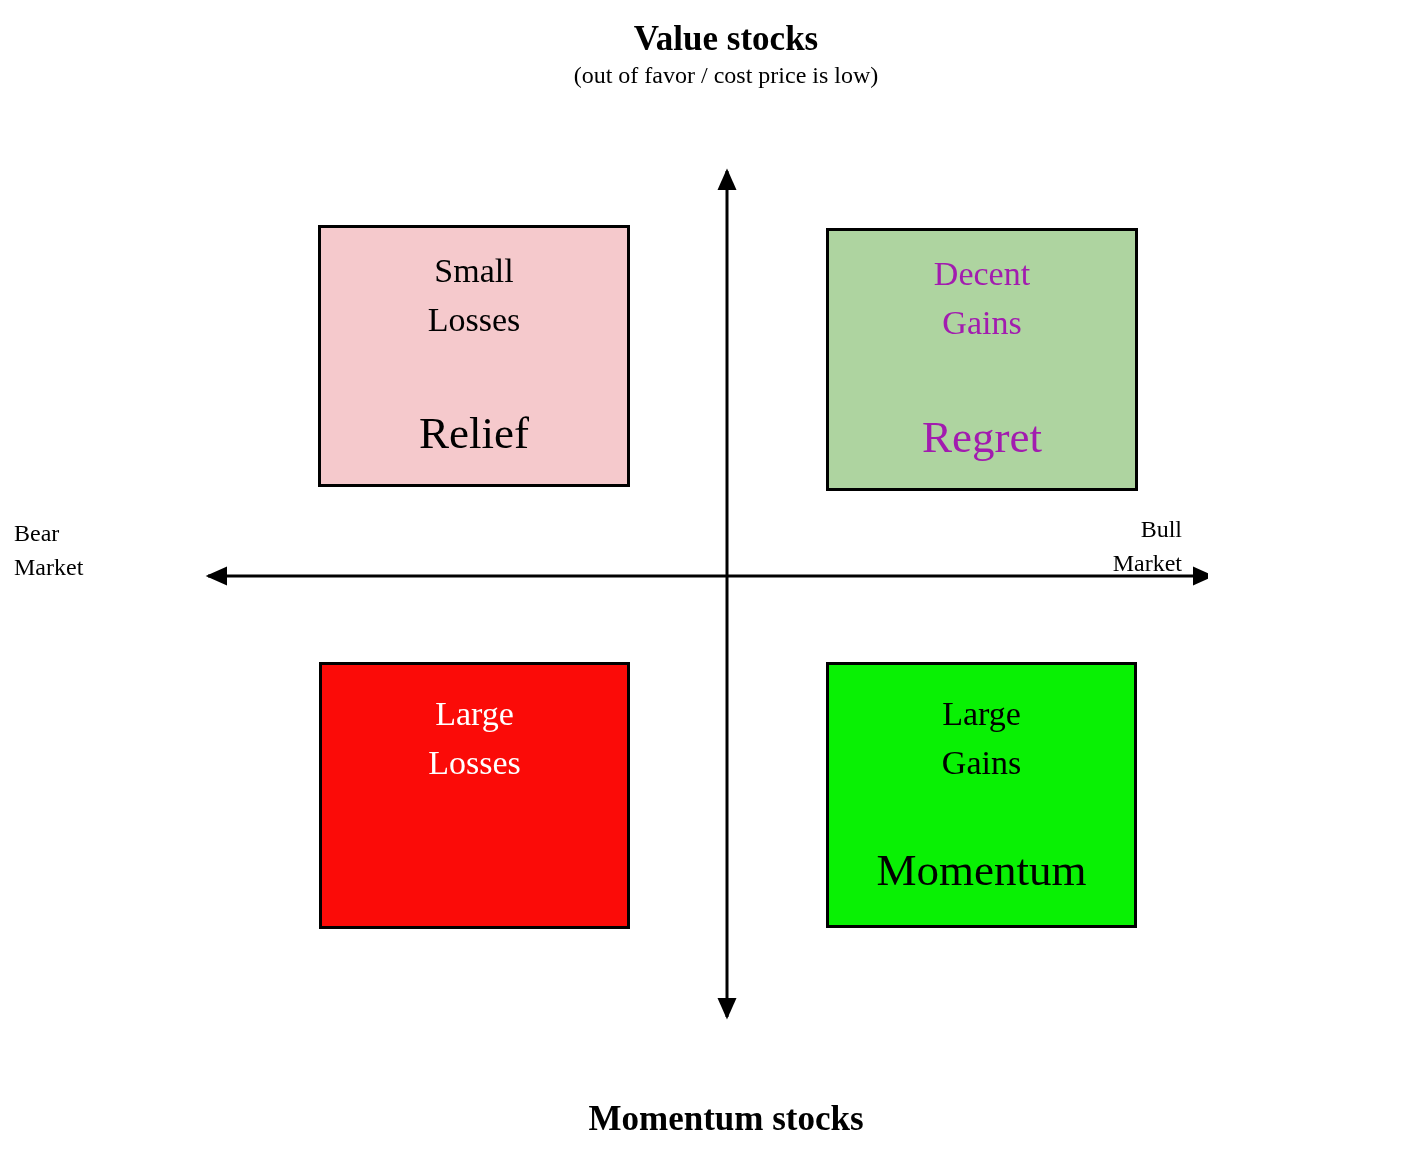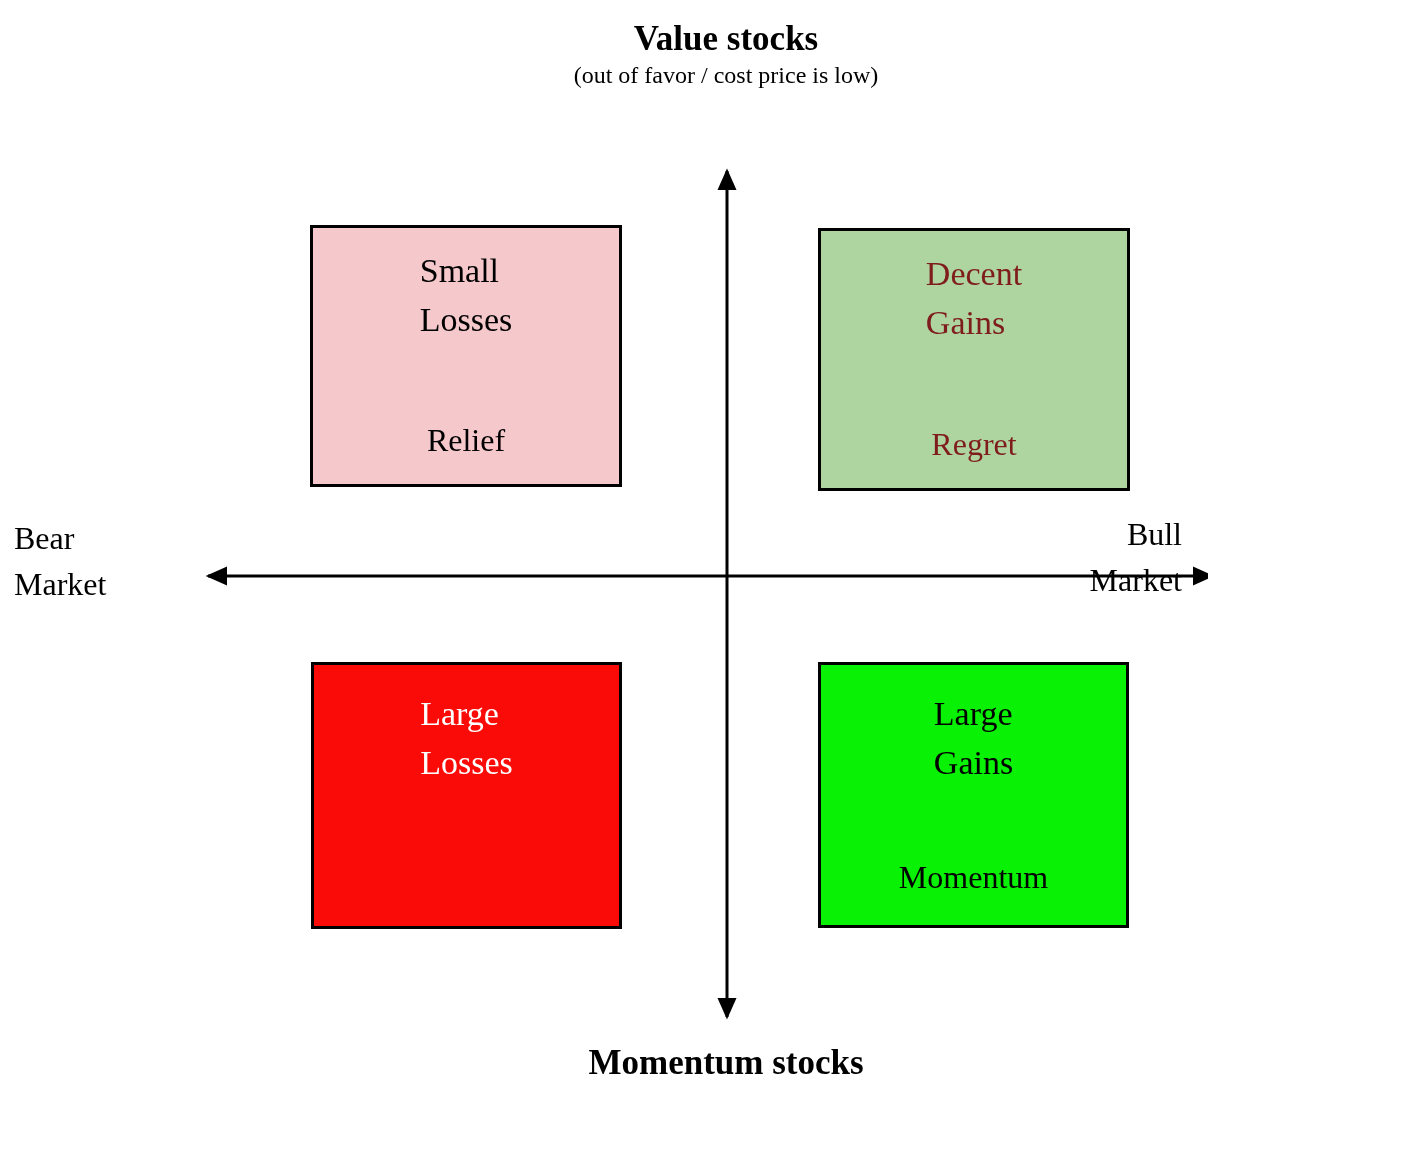--- a/index.html
+++ b/index.html
@@ -24,33 +24,33 @@
     height: 1150px;
   }
   .caption {
     position: absolute;
     left: 726px;
     transform: translateX(-50%);
     text-align: center;
     white-space: nowrap;
   }
   .caption-top { top: 18px; }
-  .caption-bottom { top: 1042px; }
+  .caption-bottom { top: 1098px; }
   .caption .title {
     font-size: 35px;
     font-weight: bold;
     line-height: 1.2;
   }
   .caption .subtitle {
     font-size: 24px;
     line-height: 1.3;
   }
   .side-label {
     position: absolute;
-    font-size: 32px;
+    font-size: 24px;
     line-height: 1.43;
     white-space: nowrap;
   }
   .side-label.left {
     left: 14px;
     top: 516px;
     text-align: left;
   }
   .side-label.right {
     right: 26px;
@@ -58,31 +58,33 @@
     text-align: right;
   }
   .quadrant {
     position: absolute;
     border: 3px solid #000000;
     box-sizing: border-box;
     display: flex;
     flex-direction: column;
     align-items: center;
     justify-content: space-between;
+    text-align: center;
+    margin-left: 8px;
   }
   .q-top-left     { left: 310px; top: 225px; width: 312px; height: 262px; padding: 18px 0 26px; }
   .q-top-right    { left: 818px; top: 228px; width: 312px; height: 263px; padding: 18px 0 26px; }
   .q-bottom-left  { left: 311px; top: 662px; width: 311px; height: 267px; padding: 24px 0 30px; }
   .q-bottom-right { left: 818px; top: 662px; width: 311px; height: 266px; padding: 24px 0 30px; }
   .outcome {
     font-size: 34px;
     line-height: 1.45;
   }
   .emotion {
-    font-size: 32px;
+    font-size: 45px;
     line-height: 1.1;
   }
 </style>
 </head>
 <body>
 
 <div class="canvas">
 
   <svg class="axes" viewBox="0 0 1426 1150" aria-hidden="true">
     <defs>
@@ -114,21 +116,21 @@
   </div>
 
   <div class="quadrant q-top-left" style="background-color: rgb(245, 201, 204); color: rgb(0, 0, 0);">
     <div class="outcome">
       <div>Small</div>
       <div>Losses</div>
     </div>
     <div class="emotion">Relief</div>
   </div>
 
-  <div class="quadrant q-top-right" style="background-color: rgb(174, 212, 160); color: #7f1d1d;">
+  <div class="quadrant q-top-right" style="background-color: rgb(174, 212, 160); color: #a21caf;">
     <div class="outcome">
       <div>Decent</div>
       <div>Gains</div>
     </div>
     <div class="emotion">Regret</div>
   </div>
 
   <div class="quadrant q-bottom-left" style="background-color: rgb(251, 11, 8); color: rgb(255, 255, 255);">
     <div class="outcome">
       <div>Large</div>

